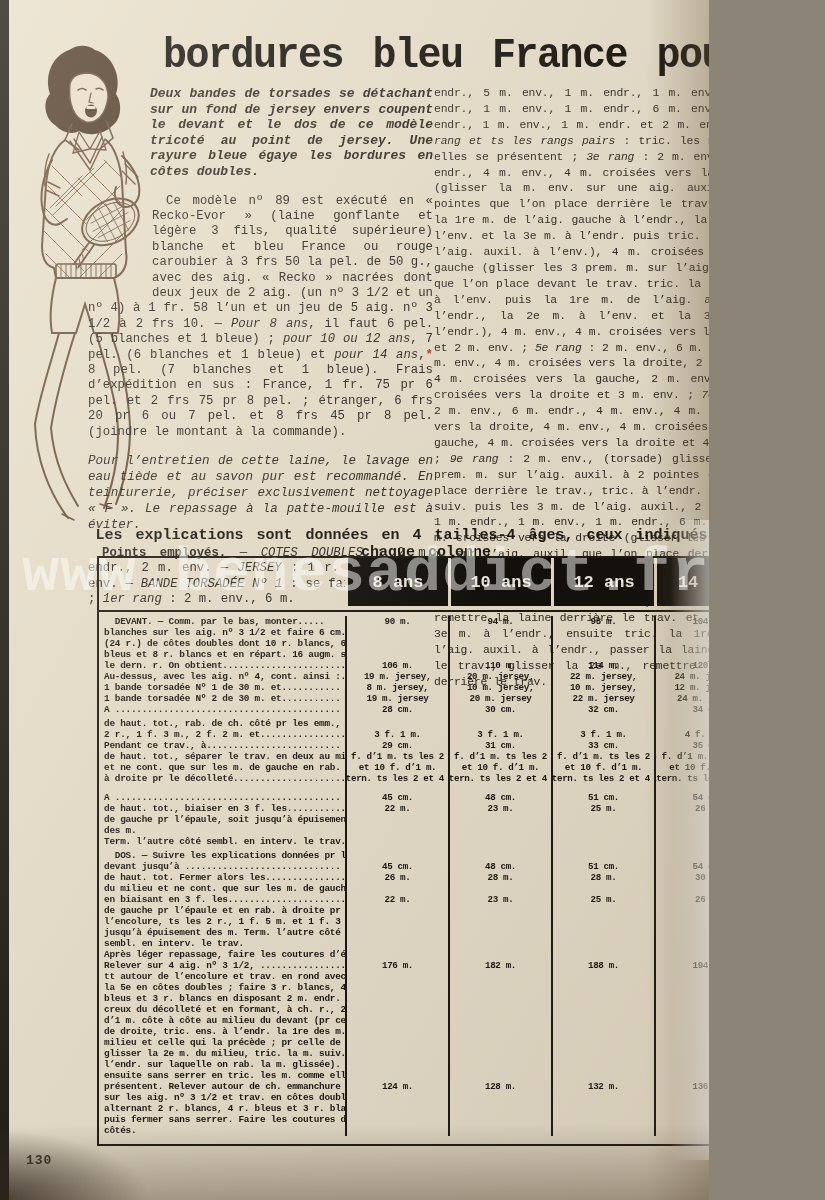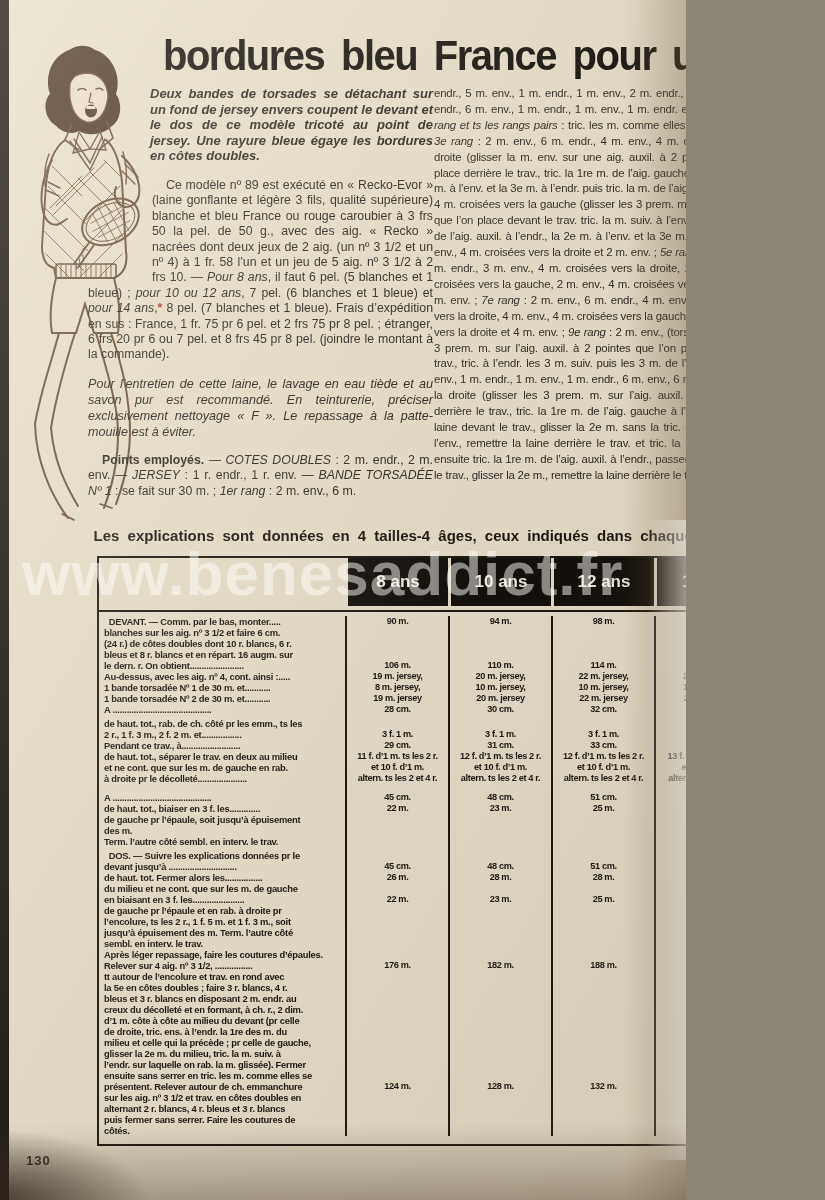--- a/index.html
+++ b/index.html
@@ -1,20 +1,21 @@
 <!DOCTYPE html>
 <html><head>
 <meta charset="utf-8">
 <style>
   html,body{margin:0;padding:0;background:#8d8478;}
   .page{
     position:relative; width:686px; height:1200px; overflow:hidden;
     background:#e9e0cc;
-    font-family:Liberation Sans, sans-serif;
+    font-family:Liberation Mono, monospace;
     color:#2f2a23;
+    padding-left:23px;
   }
   
   .edge-left{position:absolute;left:0;top:0;width:9px;height:1200px;background:#17130e;}
   .shade-right{position:absolute;right:0;top:0;width:70px;height:1200px;
     background:linear-gradient(to left, rgba(120,100,72,0.35), rgba(120,100,72,0) 90%);}
   .shade-bottom{position:absolute;left:0;bottom:0;width:100%;height:90px;
     background:linear-gradient(to top, rgba(70,52,34,0.38), rgba(70,52,34,0) 85%);}
   .shade-corner{position:absolute;left:0;bottom:0;width:150px;height:70px;
     background:radial-gradient(ellipse at 0% 100%, rgba(35,24,14,0.75), rgba(35,24,14,0) 70%);}
   .page-sheen{position:absolute;right:0;top:520px;width:45px;height:640px;

